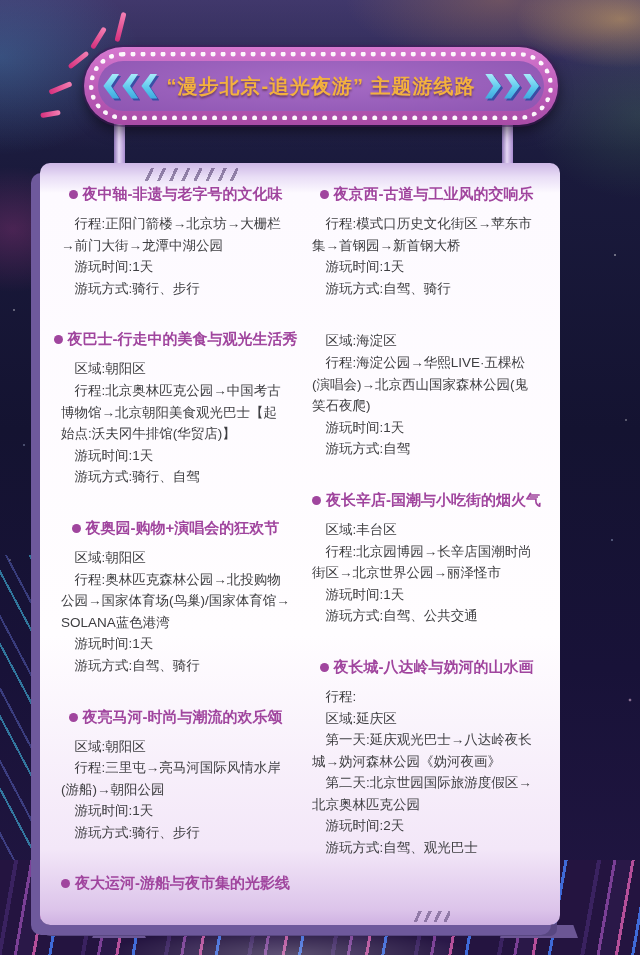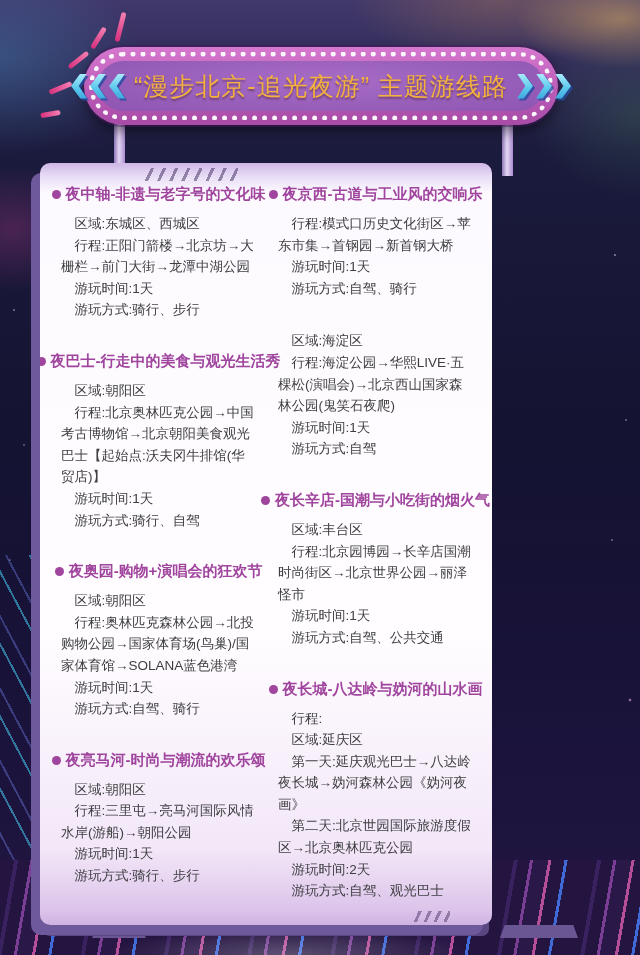--- a/index.html
+++ b/index.html
@@ -72,34 +72,34 @@
     display:flex;align-items:center;justify-content:center;gap:9px;
   }
   .chevrons{display:flex;gap:3px;filter:drop-shadow(2px 2px 0 rgba(35,75,160,.8));}
   .chevrons i{
     display:block;width:16px;height:25px;
     background:linear-gradient(180deg,#a8ecfa 0%,#58c6ec 60%,#3fa8de 100%);
     clip-path:polygon(100% 0,58% 0,0 50%,58% 100%,100% 100%,48% 50%);
   }
   .chevrons.right i{transform:scaleX(-1);}
   .marquee-title{
-    margin:0;font-size:25px;font-weight:400;letter-spacing:1px;white-space:nowrap;
+    margin:0;font-size:20px;font-weight:700;letter-spacing:1px;white-space:nowrap;
     color:var(--title-yellow,#f3b13e);
     text-shadow:0 2px 2px rgba(60,20,10,.45);
   }
   
   .leg{
     position:absolute;top:118px;width:11px;height:58px;z-index:2;
     background:linear-gradient(90deg,#8f76b8 0%,#e6d8f5 45%,#a98cd0 100%);
   }
   .leg-left{left:114px;}
   .leg-right{left:502px;}
   
   .card{
-    position:absolute;left:40px;top:163px;width:452px;height:762px;z-index:5;
+    position:absolute;left:40px;top:163px;width:520px;height:762px;z-index:5;
     border-radius:10px;
     background:linear-gradient(180deg,#cdb7e6 0%,#e9def6 14px,#fdfaff 30px,#fffdff 62%,#f3e7f8 90%,#dcc4ea 98%,#cfb2e2 100%);
     box-shadow:-9px 10px 0 0 #6e599c, 0 14px 0 -3px #584781;
   }
   .vent-top{
     position:absolute;top:5px;left:102px;width:96px;height:13px;
     background:repeating-linear-gradient(115deg, transparent 0 8px, rgba(60,40,90,.5) 8px 11px);
   }
   .vent-bottom{
     position:absolute;bottom:3px;left:372px;width:38px;height:11px;
@@ -170,21 +170,20 @@
 
   <div class="card">
     <div class="vent-top"></div>
     <div class="columns">
       <div class="col" id="col-left">
   <section class="route">
     <h2 class="route-title">
       <span class="bullet"></span>
       <span class="route-title-text">夜中轴-非遗与老字号的文化味</span>
     </h2>
-  <p class="detail">区域:东城区、西城区</p>
             <p class="detail">行程:正阳门箭楼→北京坊→大栅栏→前门大街→龙潭中湖公园</p>
             <p class="detail">游玩时间:1天</p>
             <p class="detail">游玩方式:骑行、步行</p>
           </section>
 
   <section class="route">
     <h2 class="route-title">
       <span class="bullet"></span>
       <span class="route-title-text">夜巴士-行走中的美食与观光生活秀</span>
     </h2>

